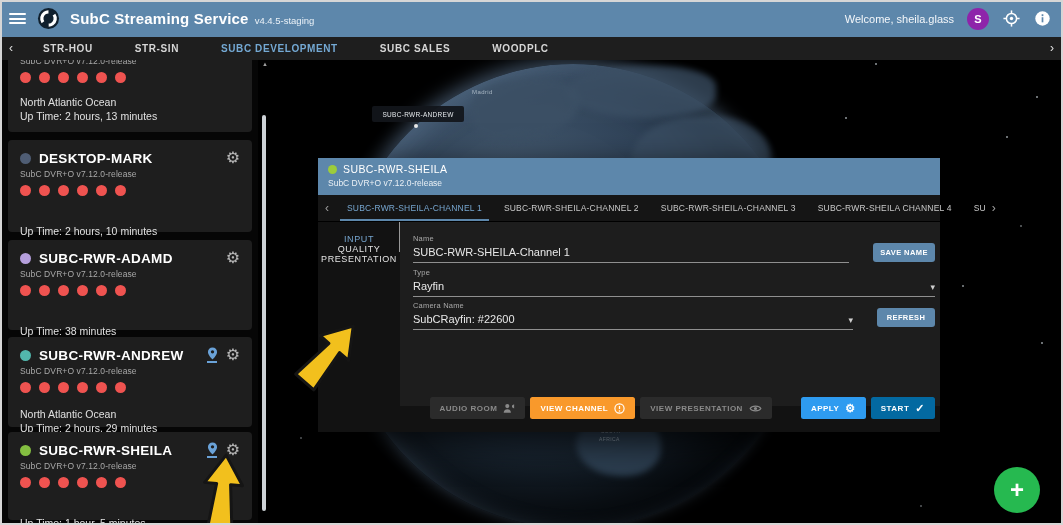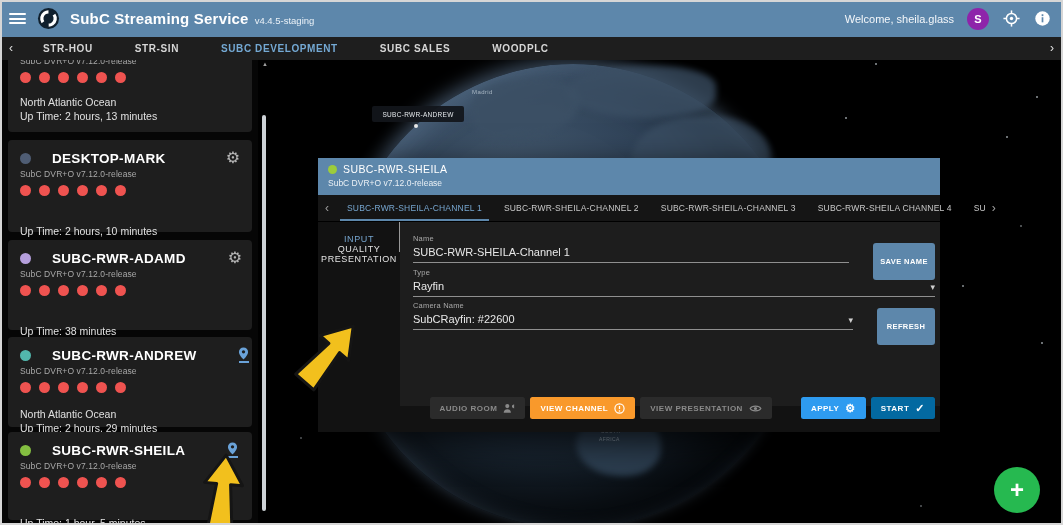--- a/index.html
+++ b/index.html
@@ -25,21 +25,21 @@
   .orgtabs{position:absolute;left:0;top:37px;width:100%;height:23px;background:#1e1e1e;
            display:flex;align-items:center;z-index:5;}
   .orgtabs .chev{color:#e0e0e0;font-size:12px;padding:0 9px;line-height:23px;}
   .orgtabs .chev.right{margin-left:auto;}
   .orgtab{color:#d6d6d6;font-size:10px;font-weight:bold;letter-spacing:.6px;padding:0 21px;line-height:23px;white-space:nowrap;cursor:pointer;}
   .orgtab.active{color:#74a9d4;}
 
   
   .sidebar{position:absolute;left:0;top:60px;width:258px;bottom:0;background:#060606;overflow:hidden;z-index:4;}
   .card{position:absolute;left:8px;width:244px;background:#1e1e1e;border-radius:4px;padding:0 12px;box-sizing:border-box;}
-  .card-head{display:flex;align-items:center;gap:21px;padding-top:10px;}
+  .card-head{display:flex;align-items:center;gap:8px;padding-top:10px;}
   .sdot{width:11px;height:11px;border-radius:50%;flex:0 0 auto;}
   .card-title{color:#fff;font-size:13.5px;font-weight:bold;letter-spacing:.3px;white-space:nowrap;}
   .head-spacer{flex:1;}
   .gear{color:#b5b5b5;font-size:16px;line-height:16px;cursor:pointer;}
   .pinwrap{display:flex;flex-direction:column;align-items:center;cursor:pointer;}
   .pin-underline{width:10px;height:1.5px;background:#6aa2d8;margin-top:1px;}
   .card-fw{color:#a9a9a9;font-size:8.5px;margin-top:3px;letter-spacing:.1px;}
   .card-dots{display:flex;gap:8px;margin-top:6px;}
   .rdot{width:11px;height:11px;border-radius:50%;background:#ef5350;}
   .card-loc{color:#e0e0e0;font-size:10.5px;margin-top:15px;}
@@ -81,21 +81,21 @@
   .nav-item{color:#e3e3e3;font-size:9px;letter-spacing:.6px;text-align:center;cursor:pointer;}
   .nav-item:first-child{margin-top:12px;}
   .nav-item.active{color:#76a5ce;}
   .nav-scrollmark{position:absolute;left:81px;top:0;width:2px;height:30px;background:rgba(225,225,225,.65);}
   .dlg-panel{position:absolute;left:82px;top:0;right:0;bottom:27px;background:#1d1d1d;}
   .field{position:absolute;left:13px;}
   .f-label{color:#a8a8a8;font-size:7.5px;letter-spacing:.2px;}
   .f-value{color:#e8e8e8;font-size:11px;margin-top:3px;padding-bottom:4px;border-bottom:1px solid #8f8f8f;
            display:flex;align-items:flex-end;justify-content:space-between;}
   .caret{color:#d0d0d0;font-size:9px;line-height:9px;}
-  .mini-btn{position:absolute;height:37px;border-radius:3px;background:#5d87ab;color:#fff;font-size:7.5px;
+  .mini-btn{position:absolute;height:19px;border-radius:3px;background:#5d87ab;color:#fff;font-size:7.5px;
             font-weight:bold;letter-spacing:.4px;display:flex;align-items:center;justify-content:center;cursor:pointer;}
   .dlg-actions{position:absolute;right:5px;bottom:14px;display:flex;gap:5px;z-index:2;}
   .abtn{height:22px;border-radius:2.5px;display:flex;align-items:center;justify-content:center;gap:6px;
         font-size:8px;font-weight:bold;letter-spacing:.5px;padding:0 10px;cursor:pointer;box-sizing:border-box;}
   .abtn.disabled{background:#2b2b2b;color:#8a8a8a;}
   .abtn.orange{color:#fff;}
   .abtn.blue{color:#fff;margin-left:24px;}
   .abtn.green{color:#fff;}
   .abtn .gear{font-size:11px;color:inherit;line-height:11px;}
   .abtn .check{font-size:11px;font-weight:bold;line-height:11px;}

